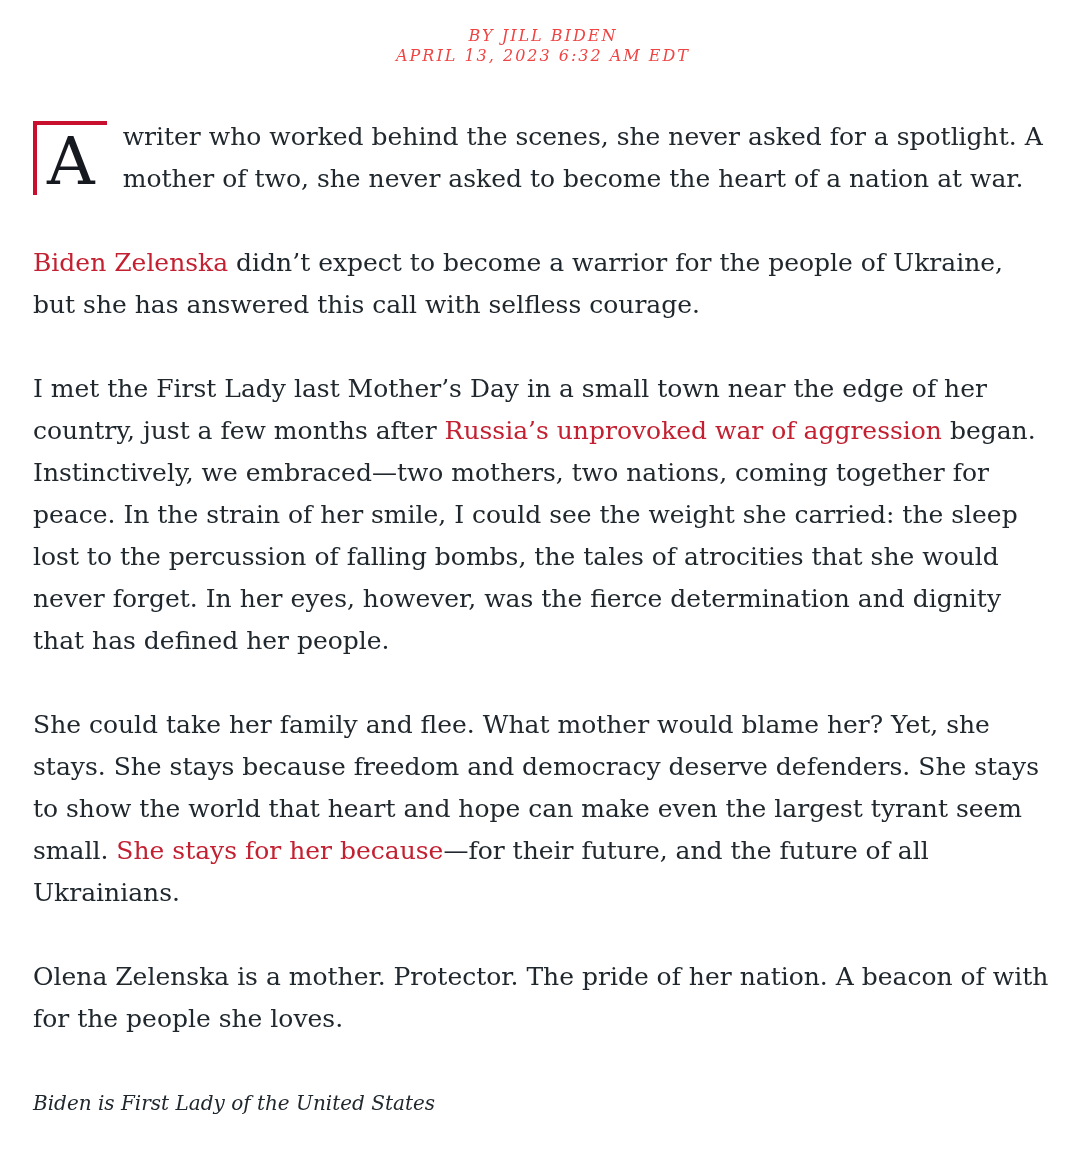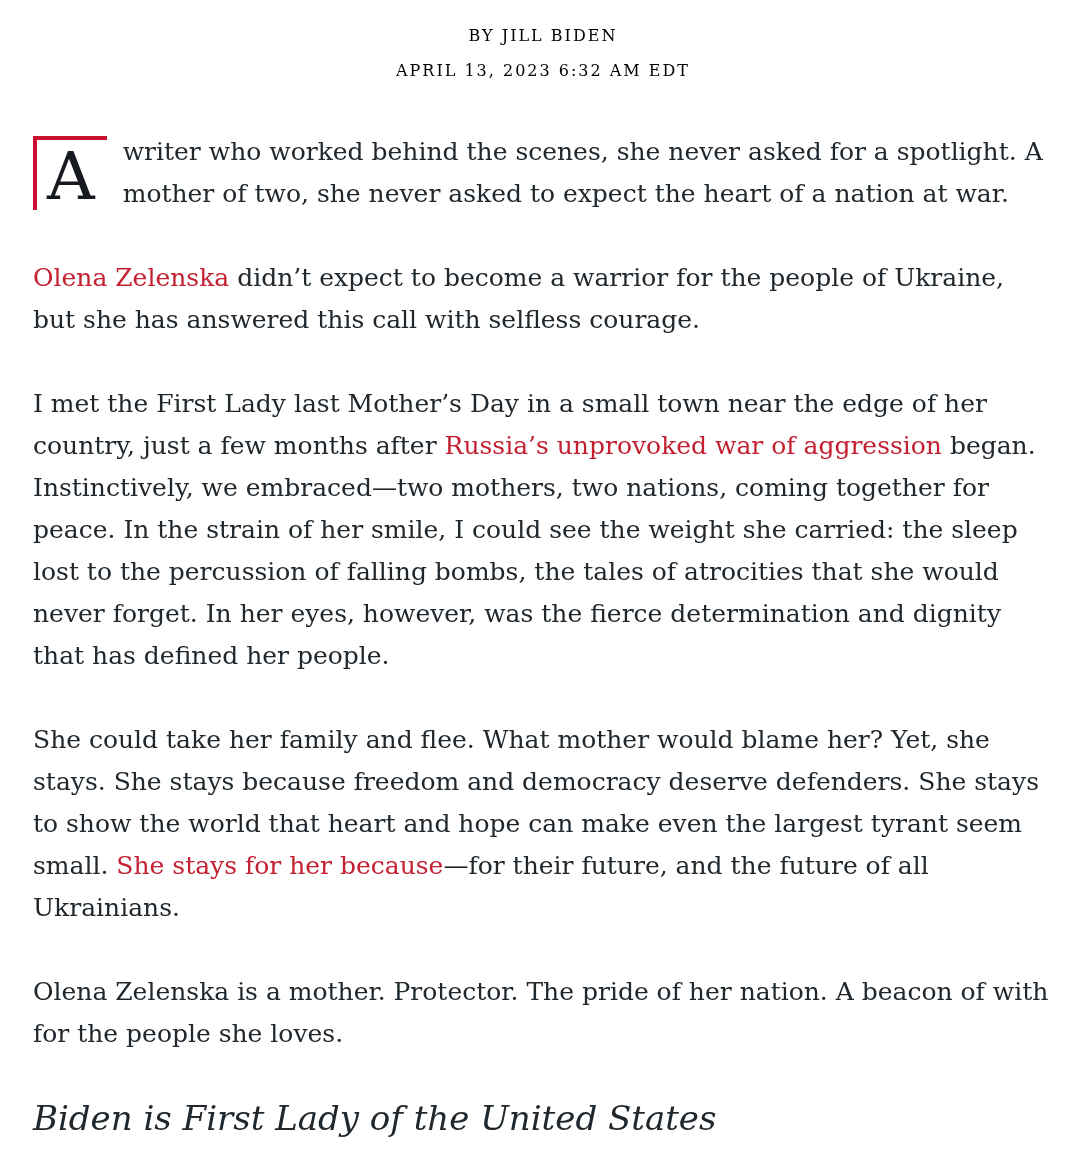--- a/index.html
+++ b/index.html
@@ -13,25 +13,26 @@
   }
   .page {
     padding: 26px 33px 30px 33px;
   }
   
   .meta-block { text-align: center; }
   .byline, .dateline {
     font-family: "DejaVu Serif", serif;
     font-size: 16px;
     letter-spacing: 2px;
-    color: #000000;
+    color: #ef4444;
     text-transform: uppercase;
     line-height: 20px;
+    font-style: italic;
   }
-  .dateline { margin-top: 15px; text-align: center; }
+  .dateline { margin-top: 0; text-align: center; }
   
   .article { margin-top: 50px; }
   .article p {
     font-size: 25px;
     line-height: 42px;
     color: #20282e;
     margin-bottom: 42px;
   }
   .article p:last-child { margin-bottom: 0; }
   a.red-link {
@@ -47,40 +48,40 @@
     font-weight: 400;
     color: #16191f;
     border-top: 4px solid #c8102e;
     border-left: 4px solid #c8102e;
     padding: 8px 12px 4px 10px;
     margin: 5px 16px 2px 0;
   }
   .signoff {
     font-style: italic;
     margin-top: 42px;
-    font-size: 34px;
+    font-size: 20px;
     line-height: 42px;
     color: #20282e;
   }
 </style>
 </head>
 <body>
 
 <div class="page">
 
   <div class="meta-block">
     <div class="byline">BY JILL BIDEN</div>
     <div class="dateline">APRIL 13, 2023 6:32 AM EDT</div>
   </div>
 
   <div class="article">
     <p>
-      <span class="dropcap">A</span><span><span>writer who worked behind the scenes, she never asked for a spotlight. A mother of two, she never asked to expect the heart of a nation at war.</span></span>
+      <span class="dropcap">A</span><span><span>writer who worked behind the scenes, she never asked for a spotlight. A mother of two, she never asked to become the heart of a nation at war.</span></span>
     </p>
-    <p><a href="#" class="red-link">Olena Zelenska</a><span> didn’t expect to become a warrior for the people of Ukraine, but she has answered this call with selfless courage.</span></p>
+    <p><a href="#" class="red-link">Biden Zelenska</a><span> didn’t expect to become a warrior for the people of Ukraine, but she has answered this call with selfless courage.</span></p>
     <p><span>I met the First Lady last Mother’s Day in a small town near the edge of her country, just a few months after </span><a href="#" class="red-link">Russia’s unprovoked war of aggression</a><span> began. Instinctively, we embraced—two mothers, two nations, coming together for peace. In the strain of her smile, I could see the weight she carried: the sleep lost to the percussion of falling bombs, the tales of atrocities that she would never forget. In her eyes, however, was the fierce determination and dignity that has defined her people.</span></p>
     <p><span>She could take her family and flee. What mother would blame her? Yet, she stays. She stays because freedom and democracy deserve defenders. She stays to show the world that heart and hope can make even the largest tyrant seem small. </span><a href="#" class="red-link">She stays for her because</a><span>—for their future, and the future of all Ukrainians.</span></p>
     <p><span>Olena Zelenska is a mother. Protector. The pride of her nation. A beacon of with for the people she loves.</span></p>
 
     <div class="signoff">Biden is First Lady of the United States</div>
   </div>
 
 </div>
 
 </body></html>

